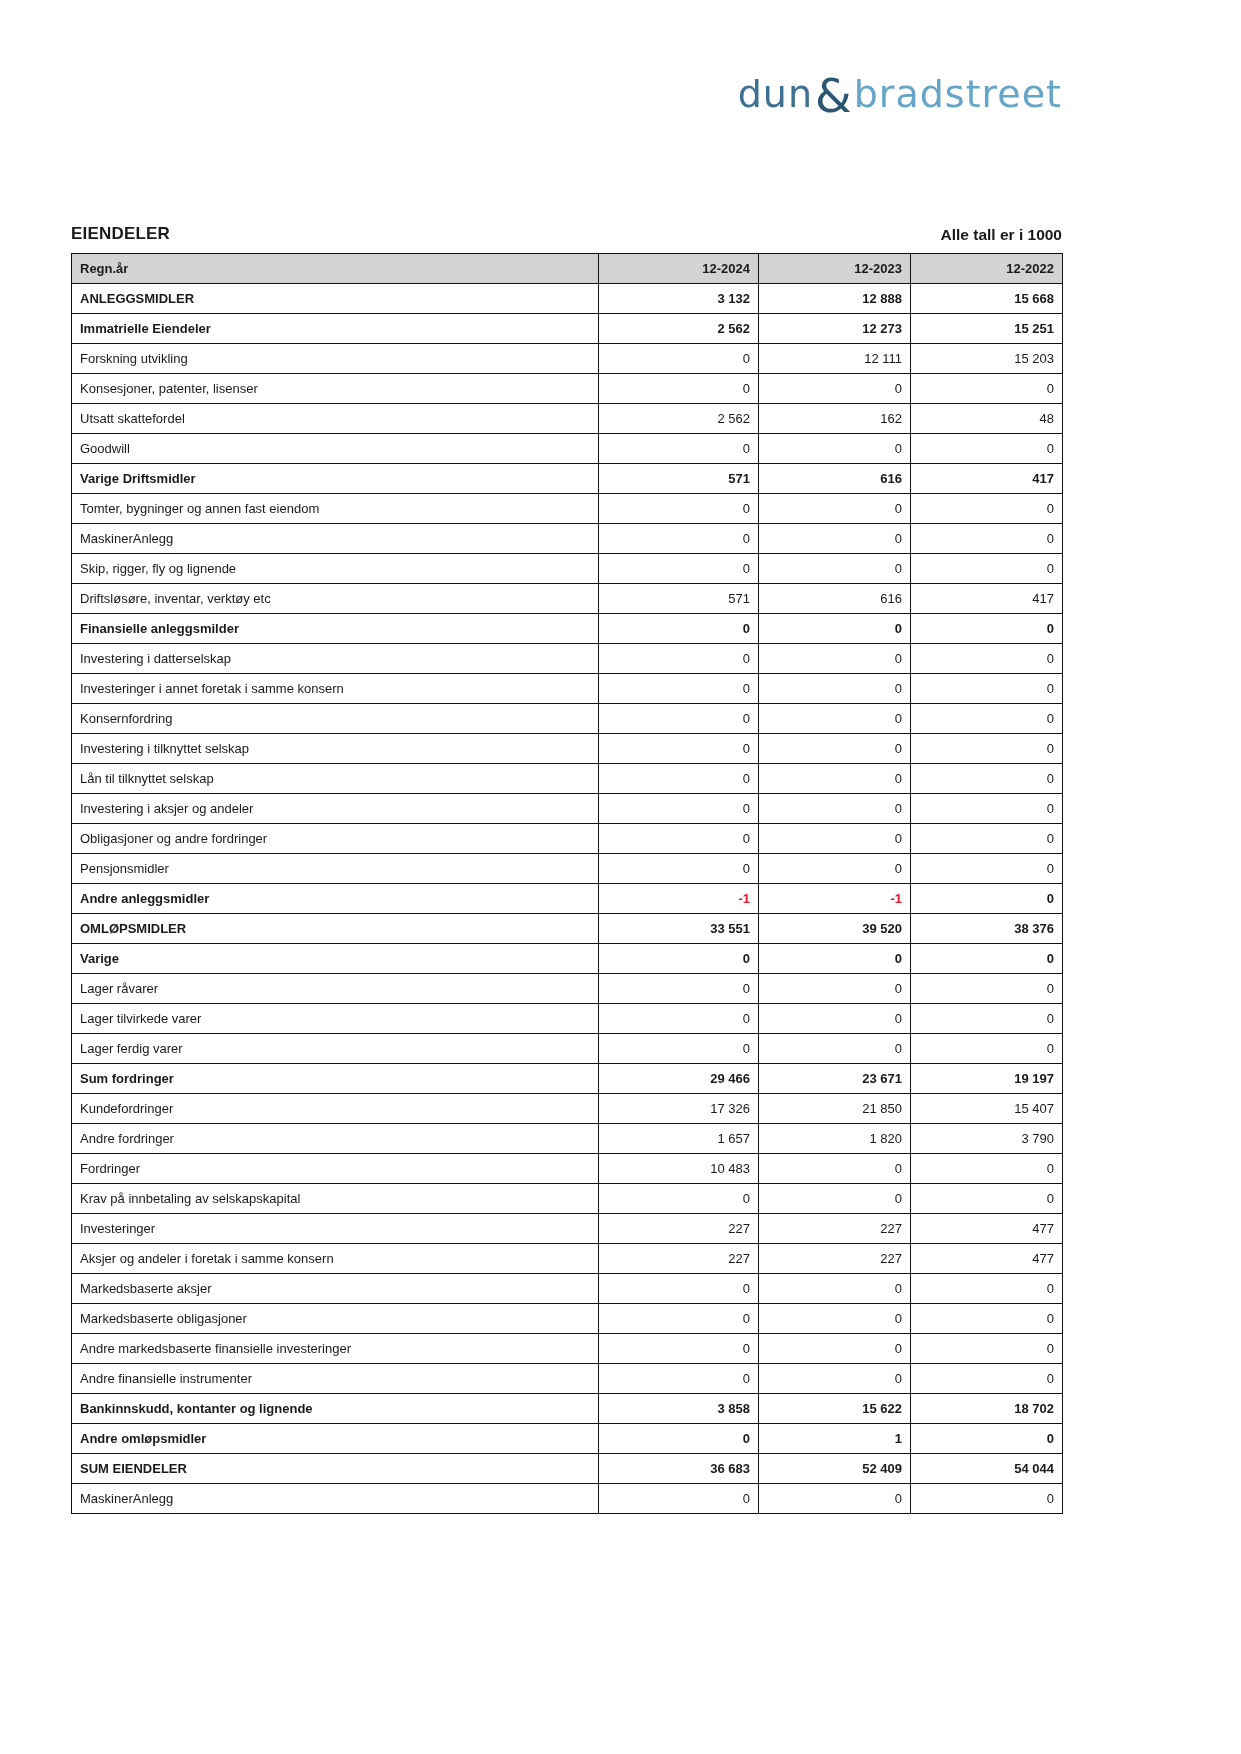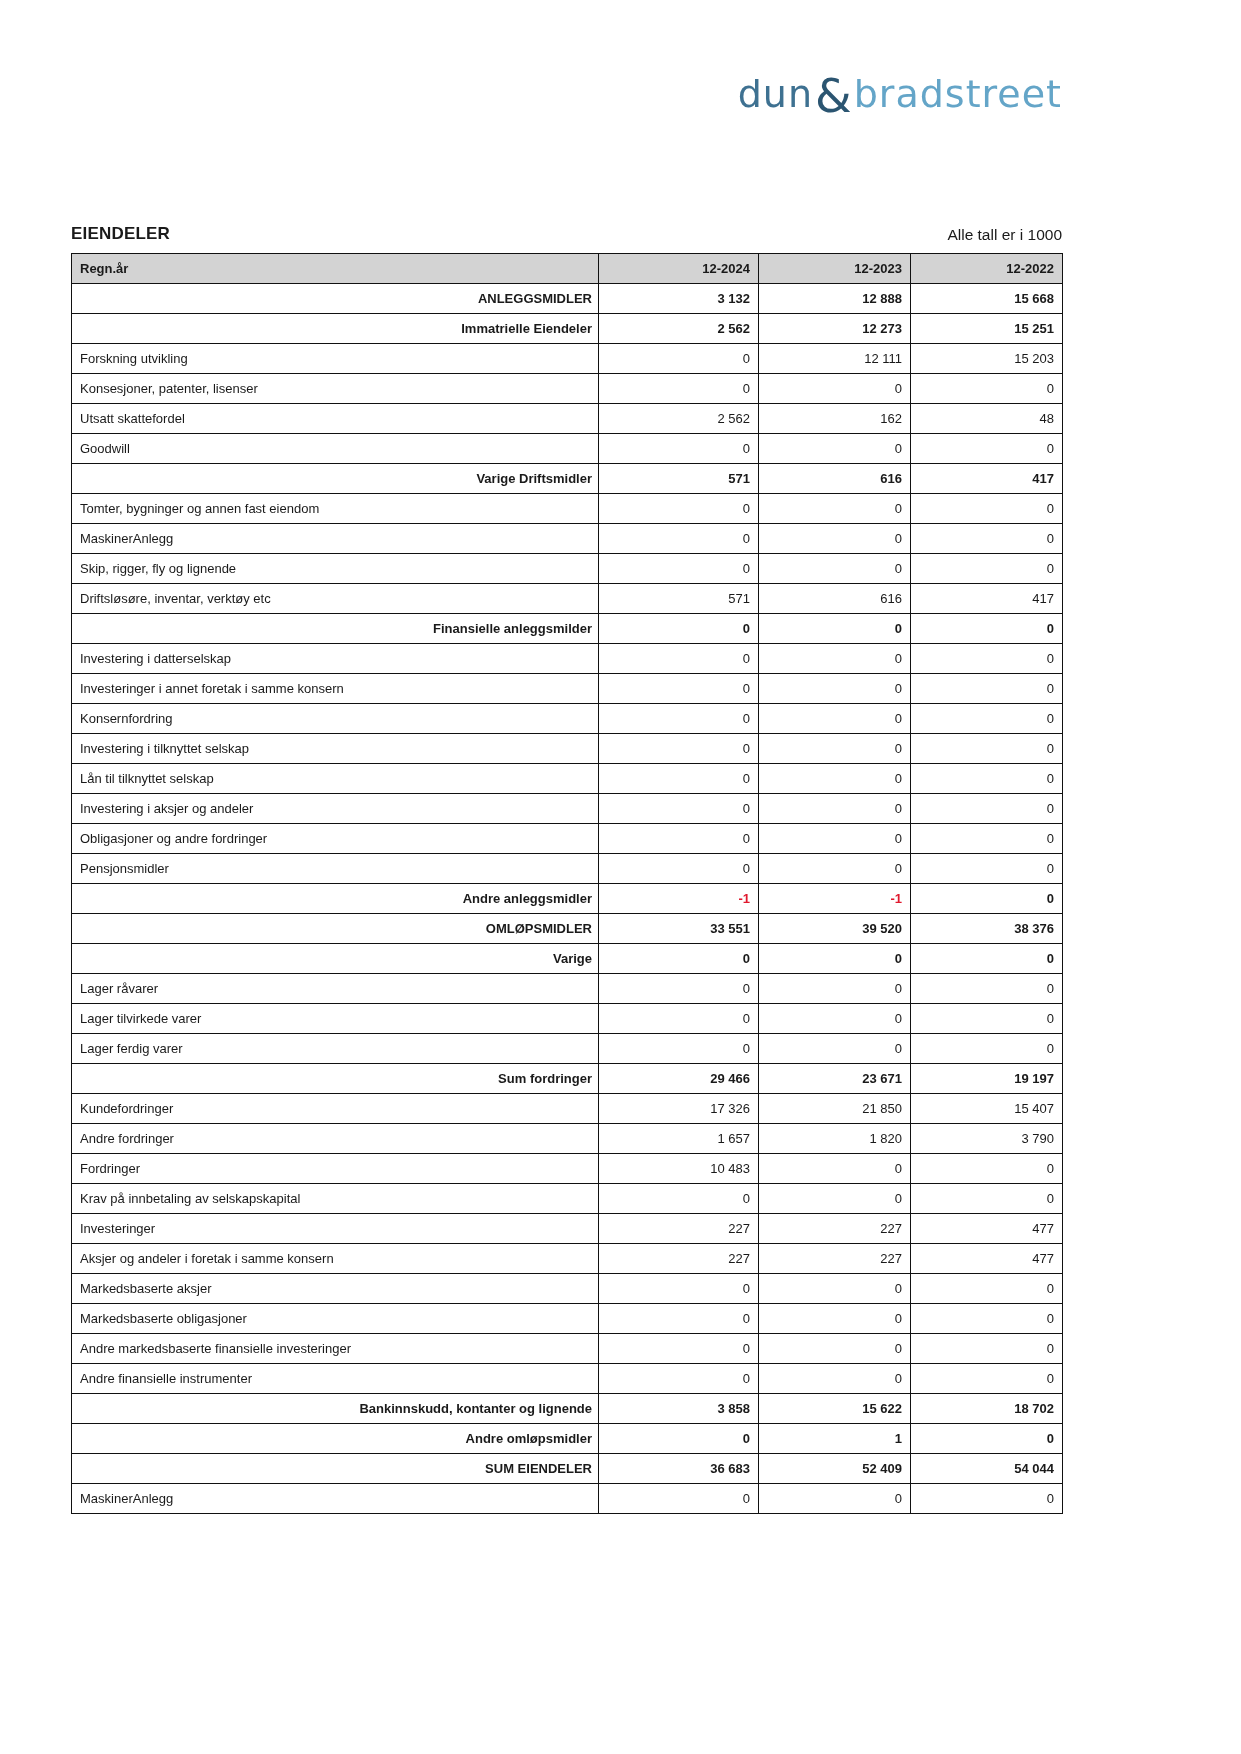--- a/index.html
+++ b/index.html
@@ -54,21 +54,21 @@
     justify-content:space-between;
     align-items:flex-end;
   }
   .doc-title{
     font-size:17px;
     font-weight:bold;
     letter-spacing:0.2px;
   }
   .doc-note{
     font-size:15.5px;
-    font-weight:normal;
+    font-weight:bold;
   }
   
   .tbl-wrap{
     position:absolute;
     left:71px;
     top:253px;
     width:991px;
   }
   table{
     width:991px;
@@ -90,21 +90,21 @@
   }
   td.num{
     text-align:right;
     padding-right:8px;
     padding-left:6px;
   }
   tr.head td{
     background:var(--header-bg);
     font-weight:bold;
   }
-  tr.bold td{font-weight:bold;text-align:right;}
+  tr.bold td{font-weight:bold;}
   td.negative{color:var(--negative);}
   
   .footer{
     position:absolute;
     right:173px;
     top:1684px;
     font-size:15.5px;
     color:var(--footer-ink);
   }
 </style>

